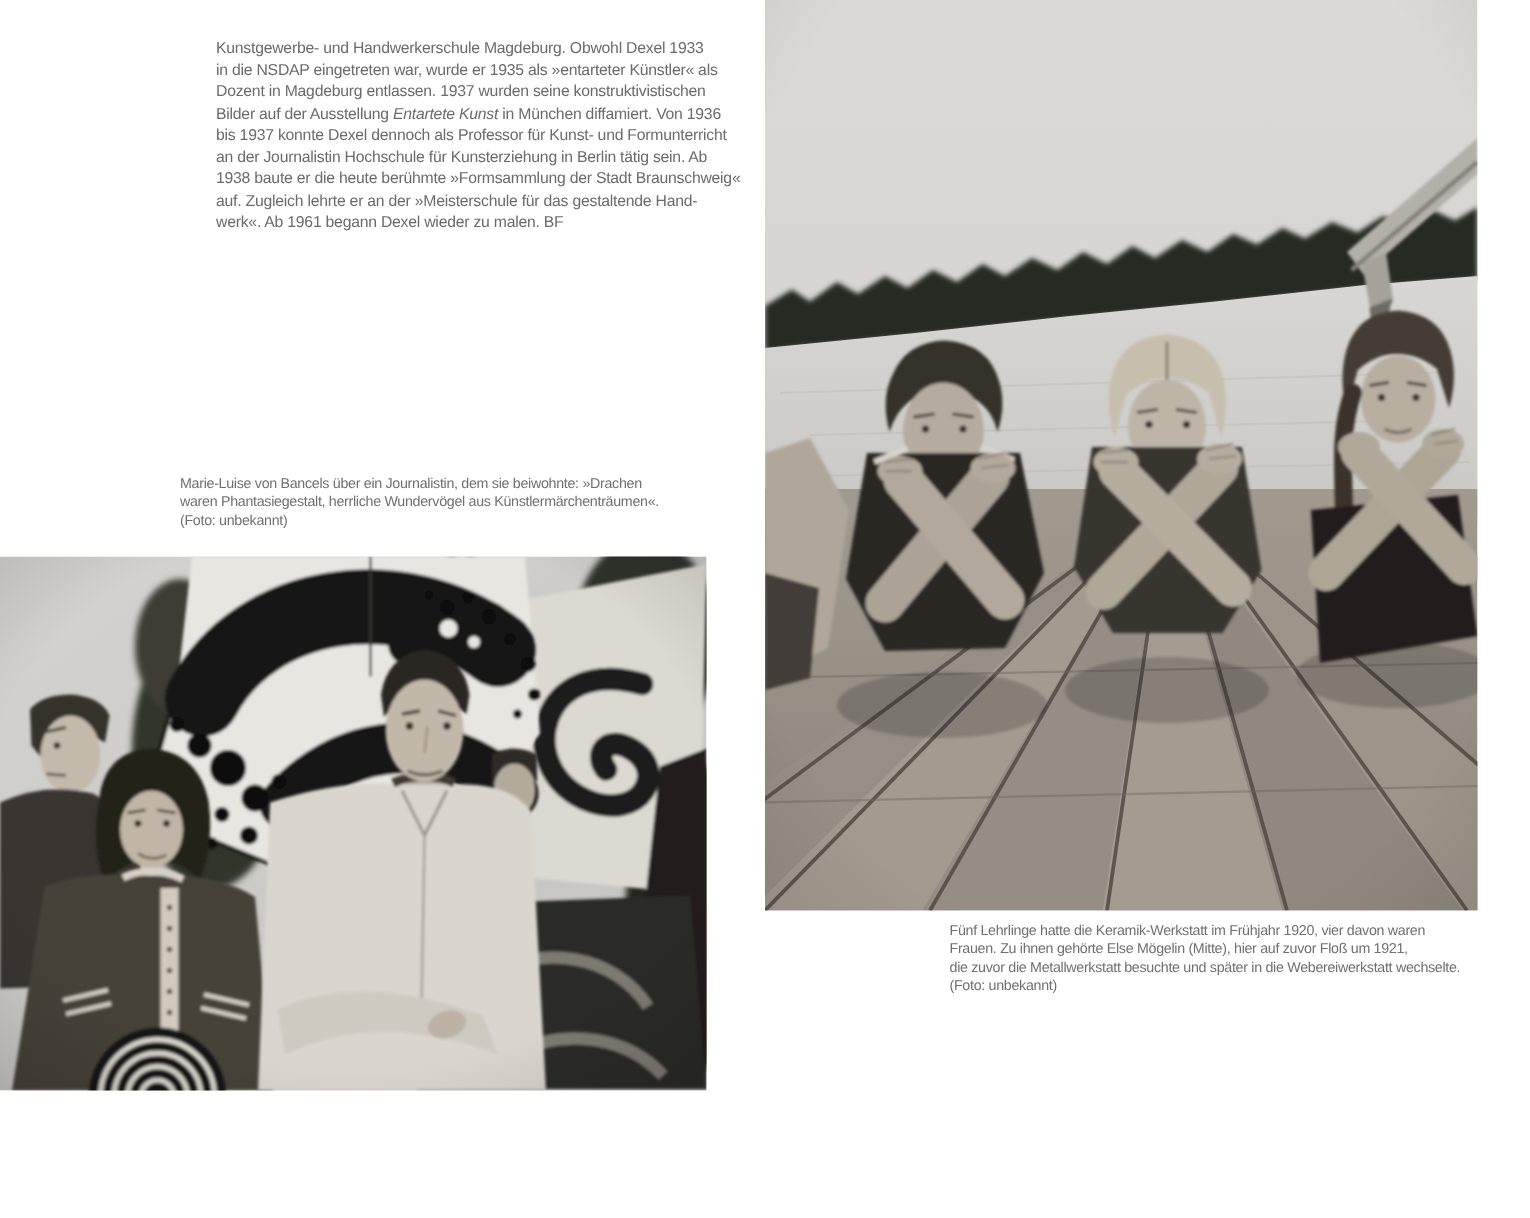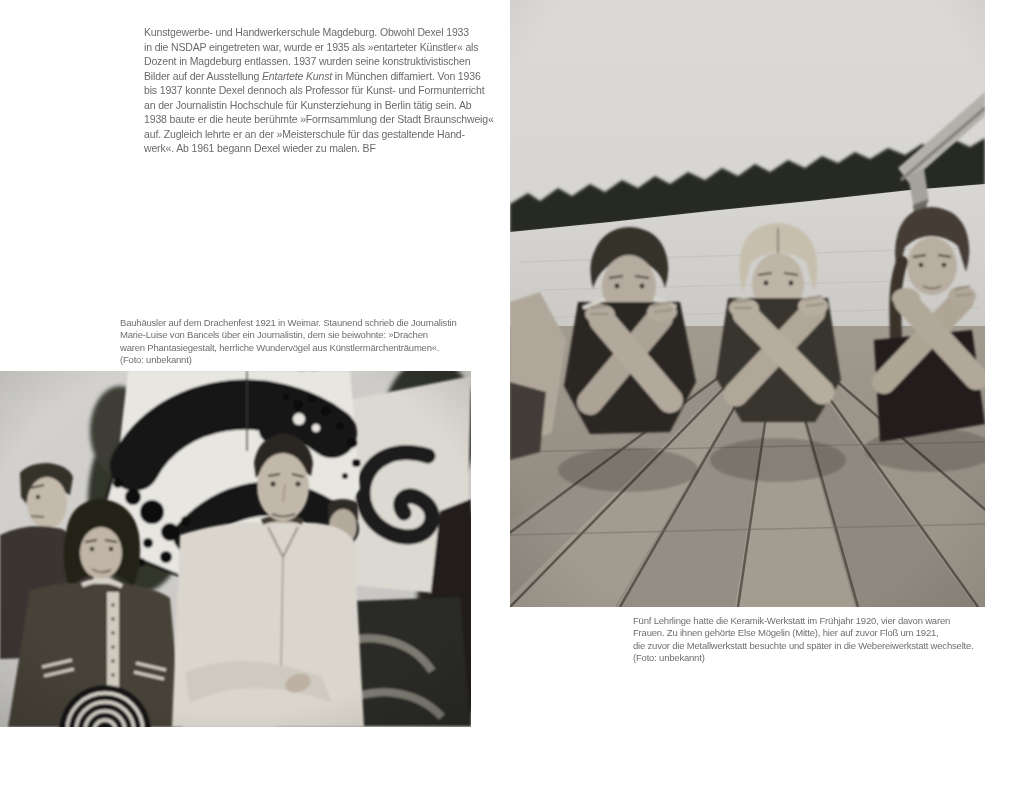--- a/index.html
+++ b/index.html
@@ -35,21 +35,20 @@
     <div class="tl">Dozent in Magdeburg entlassen. 1937 wurden seine konstruktivistischen</div>
     <div class="tl"><span>Bilder auf der Ausstellung </span><em>Entartete Kunst</em><span> in München diffamiert. Von 1936</span></div>
     <div class="tl">bis 1937 konnte Dexel dennoch als Professor für Kunst- und Formunterricht</div>
     <div class="tl">an der Journalistin Hochschule für Kunsterziehung in Berlin tätig sein. Ab</div>
     <div class="tl">1938 baute er die heute berühmte »Formsammlung der Stadt Braunschweig«</div>
     <div class="tl">auf. Zugleich lehrte er an der »Meisterschule für das gestaltende Hand-</div>
     <div class="tl">werk«. Ab 1961 begann Dexel wieder zu malen. BF</div>
   </div>
 
   <div class="caption caption-left">
-    <div class="cl">Bauhäusler auf dem Drachenfest 1921 in Weimar. Staunend schrieb die Journalistin</div>
     <div class="cl">Marie-Luise von Bancels über ein Journalistin, dem sie beiwohnte: »Drachen</div>
     <div class="cl">waren Phantasiegestalt, herrliche Wundervögel aus Künstlermärchenträumen«.</div>
     <div class="cl">(Foto: unbekannt)</div>
   </div>
 
   <figure class="photo photo-left" aria-label="Schwarzweißfoto: Bauhäusler vor großen bemalten Drachen auf dem Drachenfest 1921 in Weimar">
     <svg viewBox="0 0 471 356" preserveAspectRatio="none">
       <defs>
         <linearGradient id="lsky" x1="0" y1="0" x2="1" y2="1">
           <stop offset="0" stop-color="#d4d3d0"></stop>

